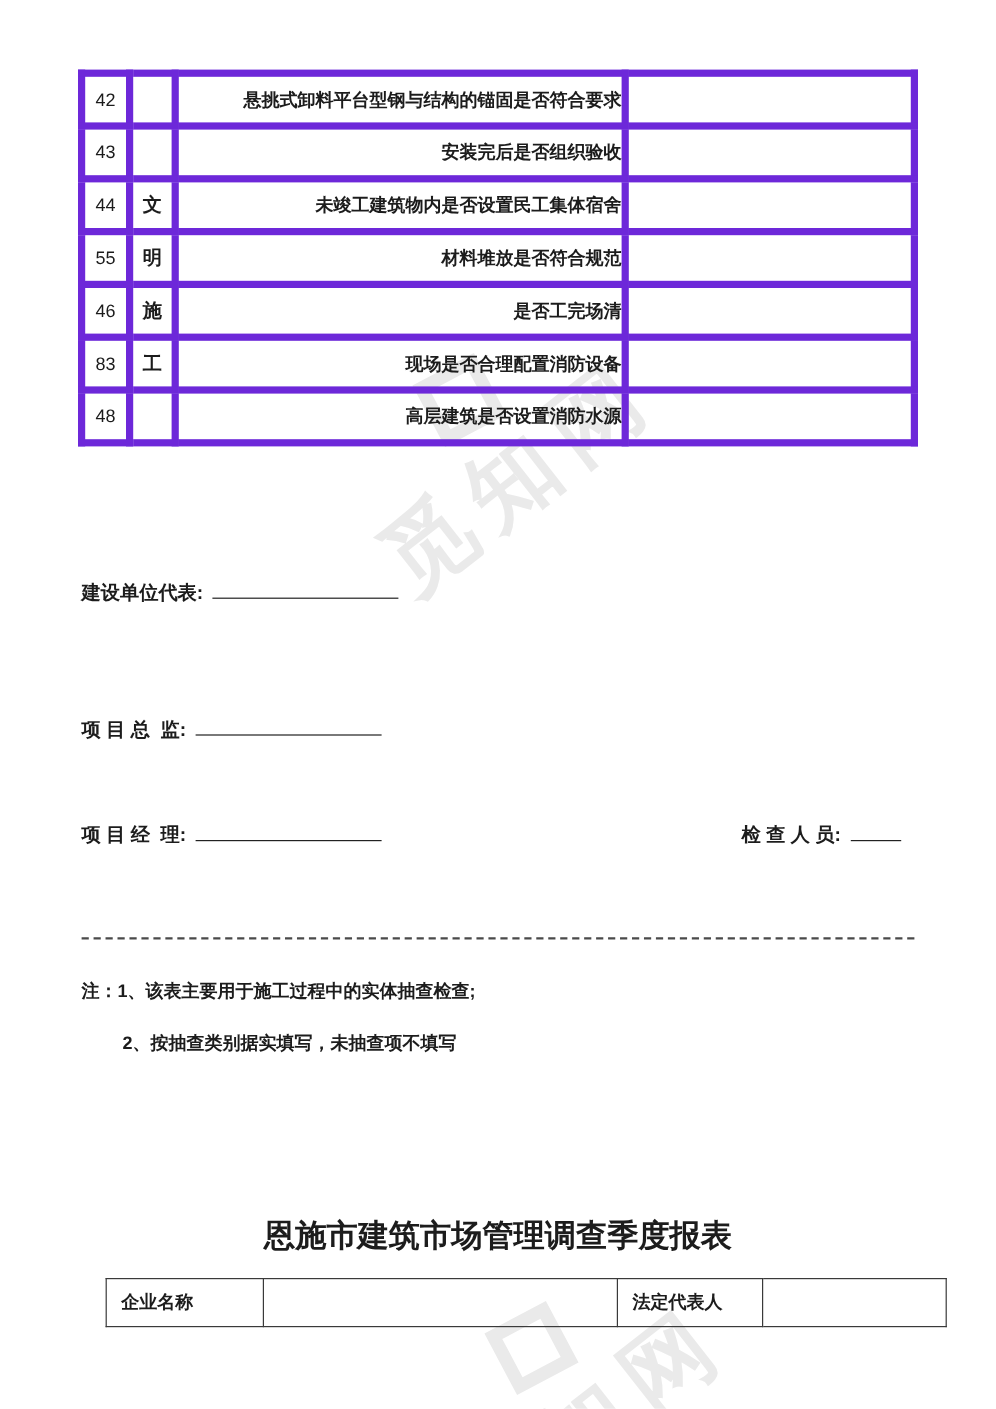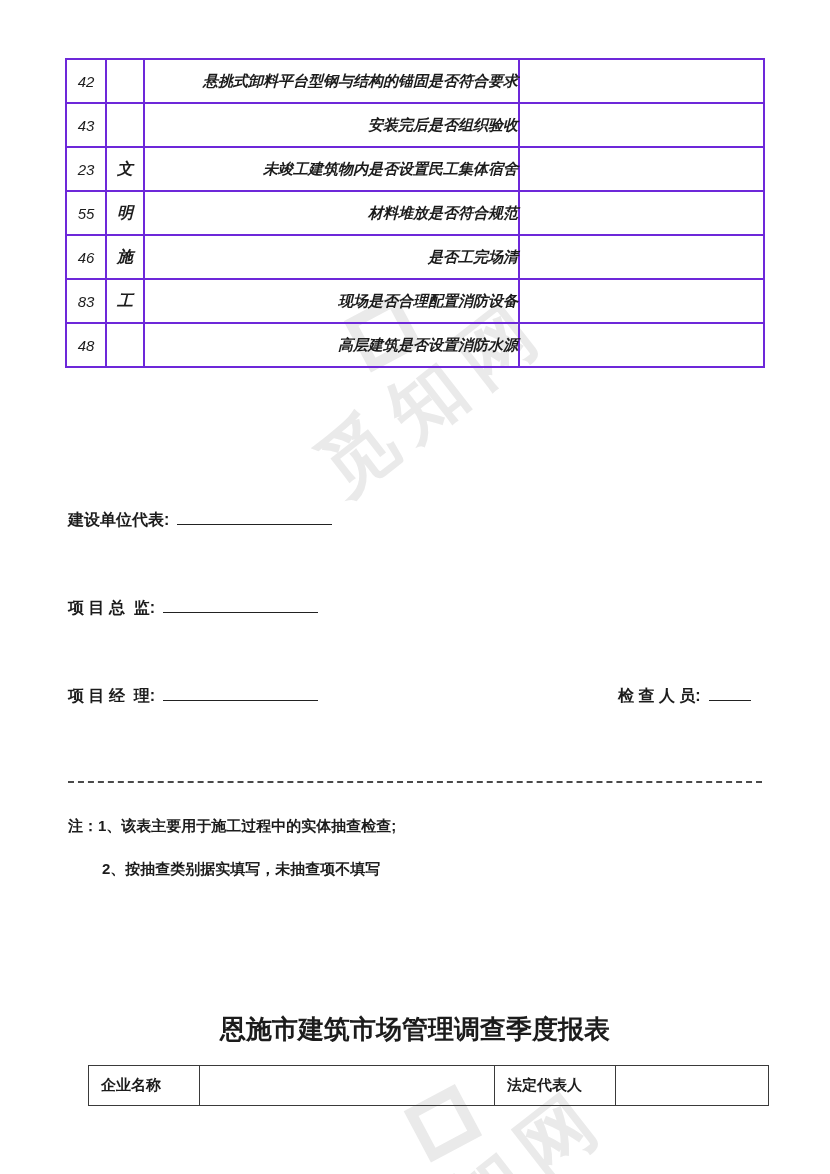--- a/index.html
+++ b/index.html
@@ -34,25 +34,24 @@
     line-height:1;
     white-space:nowrap;
   }
   .wm1 { left:195px; top:295px; width:430px; }
   .wm2 { left:255px; top:1085px; width:430px; }
 
   
   table { border-collapse:collapse; position:absolute; z-index:1; background:transparent; }
   .checklist { left:65px; top:58px; width:700px; table-layout:fixed; }
   .checklist td {
-    border:2px solid #6d28d9;
+    border:6px solid #6d28d9;
     height:44px;
     font-size:15px;
     vertical-align:middle;
-    font-style:italic;
   }
   .checklist .c-no  { width:40px;  text-align:center; }
   .checklist .c-cat { width:38px;  text-align:center; font-weight:bold; font-size:16px; }
   .checklist .c-item{ width:375px; text-align:right; padding-left:8px; font-weight:bold; }
   .checklist .c-res { }
 
   
   .sig { position:absolute; z-index:1; white-space:nowrap; }
   .sig-label {
     font-size:16px; font-weight:bold; white-space:pre;
@@ -88,21 +87,21 @@
     z-index:1;
   }
   .report-table { left:88px; top:1065px; width:652px; table-layout:fixed; }
   .report-table td {
     border:1px solid #3a3a3a;
     height:40px;
     font-size:15px;
     vertical-align:middle;
   }
   .report-table .rt-label  { text-align:left; padding-left:12px; font-weight:bold; }
-  .report-table .col1 { width:111px; }
+  .report-table .col1 { width:131px; }
   .report-table .col2 { width:295px; }
   .report-table .col3 { width:121px;  }
   .report-table .col4 { width:153px; }
 </style>
 </head>
 <body>
 
 <div class="page">
 
   <div class="watermark wm1">
@@ -122,21 +121,21 @@
         <td class="c-item">悬挑式卸料平台型钢与结构的锚固是否符合要求</td>
         <td class="c-res"></td>
       </tr>
       <tr>
         <td class="c-no">43</td>
         <td class="c-cat"></td>
         <td class="c-item">安装完后是否组织验收</td>
         <td class="c-res"></td>
       </tr>
       <tr>
-        <td class="c-no">23</td>
+        <td class="c-no">44</td>
         <td class="c-cat">文</td>
         <td class="c-item">未竣工建筑物内是否设置民工集体宿舍</td>
         <td class="c-res"></td>
       </tr>
       <tr>
         <td class="c-no">55</td>
         <td class="c-cat">明</td>
         <td class="c-item">材料堆放是否符合规范</td>
         <td class="c-res"></td>
       </tr>
@@ -154,21 +153,21 @@
       </tr>
       <tr>
         <td class="c-no">48</td>
         <td class="c-cat"></td>
         <td class="c-item">高层建筑是否设置消防水源</td>
         <td class="c-res"></td>
       </tr>
     </tbody>
   </table>
 
-  <div class="sig" style="left:68px; top:510px;">
+  <div class="sig" style="left:68px; top:484px;">
     <span class="sig-label">建设单位代表:</span><span class="sig-underline u-long"></span>
   </div>
 
   <div class="sig" style="left:68px; top:686px;">
     <span class="sig-label">项 目 经  理:</span><span class="sig-underline u-long"></span>
   </div>
 
   <div class="sig" style="left:68px; top:598px;">
     <span class="sig-label">项 目 总  监:</span><span class="sig-underline u-long"></span>
   </div>

